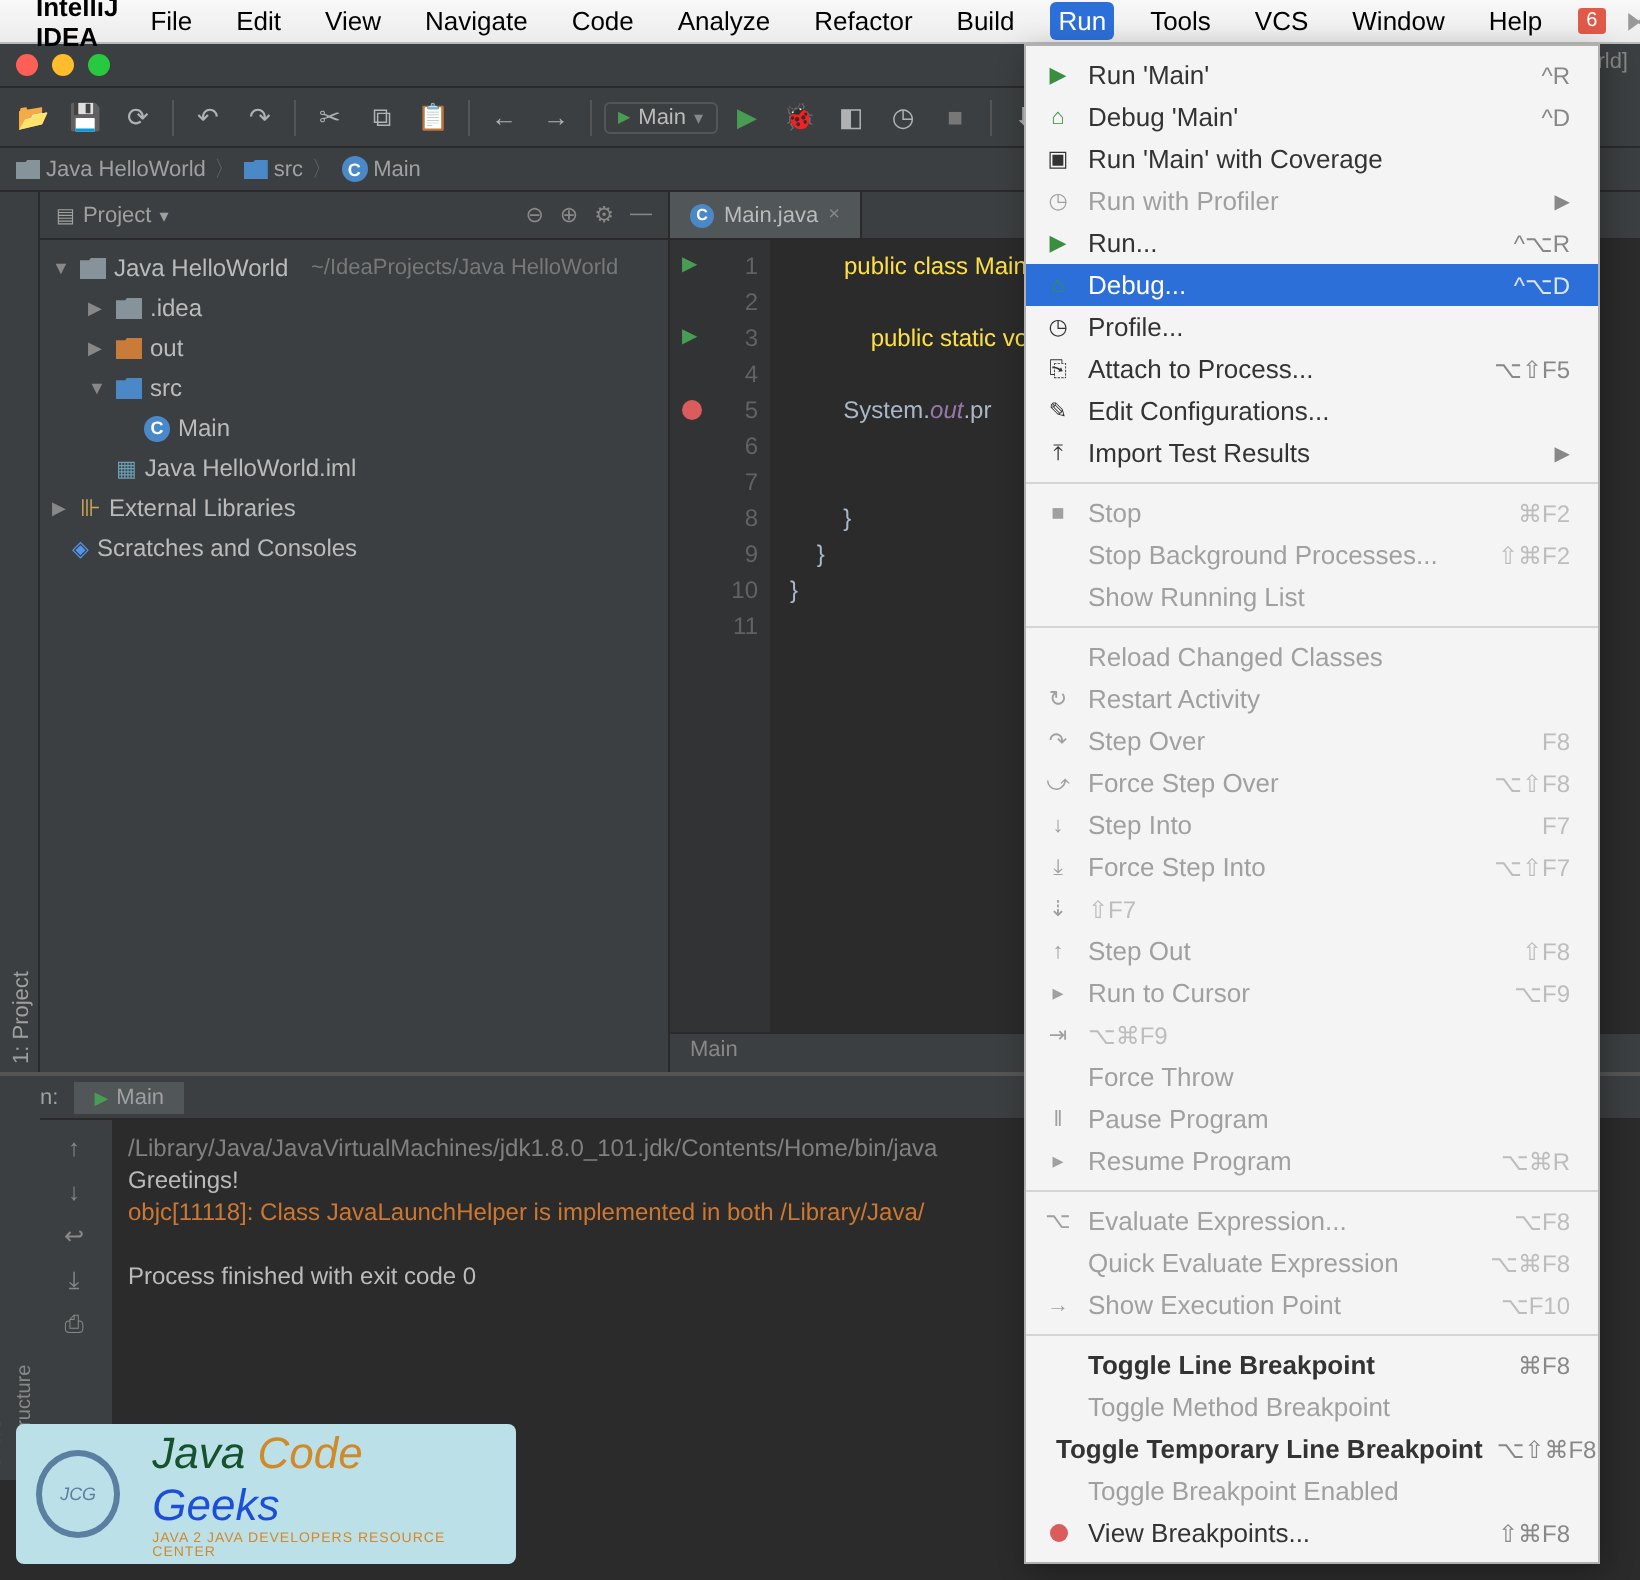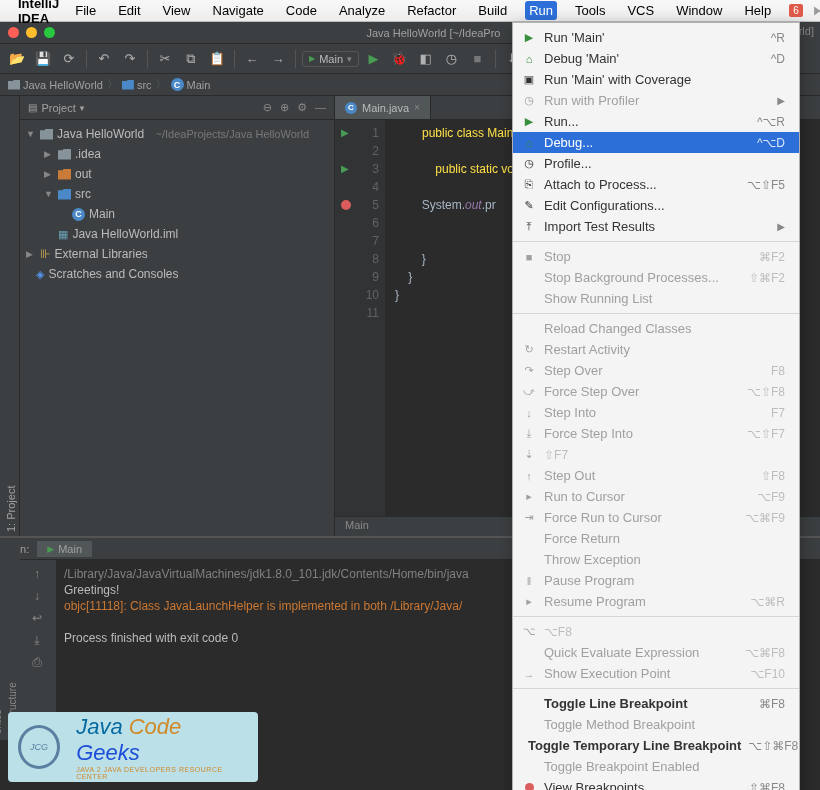--- a/index.html
+++ b/index.html
@@ -100,21 +100,21 @@
 .dropdown .ditem .arrow { color: #888; font-size: 10px; }
 .dropdown .dsep { height: 1px; background: #d5d5d5; margin: 4px 0; }
 .dropdown .bold { font-weight: 600; }
 .green-play { color: #3a8f3f; }
 .red-dot { width: 9px; height: 9px; background: #db5c5c; border-radius: 50%; display: inline-block; }
 
 
 .watermark { position: absolute; left: 8px; bottom: 8px; width: 250px; height: 70px; background: #bce0e8; border-radius: 4px; display: flex; align-items: center; padding: 6px 10px; gap: 16px; }
 .watermark .jcg-logo { width: 44px; height: 44px; border: 3px solid #5a7fa0; border-radius: 50%; display: flex; align-items: center; justify-content: center; font-size: 9px; color: #5a7fa0; font-style: italic; position: relative; }
 .watermark .jcg-text { font-family: Georgia, serif; font-size: 22px; font-style: italic; }
-.watermark .j1 { color: #0369a1; } .watermark .j2 { color: #d08a2a; } .watermark .j3 { color: #1d4ed8; }
+.watermark .j1 { color: #14532d; } .watermark .j2 { color: #d08a2a; } .watermark .j3 { color: #1d4ed8; }
 .watermark .sub { font-size: 7px; color: #d08a2a; letter-spacing: 0.5px; }
 
 .title-cut { position: absolute; right: 0; top: 22px; height: 22px; background: #3c3f41; color: #888; font-size: 11px; padding: 3px 6px; }
 </style>
 </head>
 <body>
 
 <div class="macos-menubar">
   <span class="apple"></span>
   <span class="app-name">IntelliJ IDEA</span>
@@ -137,21 +137,20 @@
 
   </div>
 </div>
 
 <div class="titlebar">
   <div class="traffic">
     <span class="tl-close"></span>
     <span class="tl-min"></span>
     <span class="tl-max"></span>
   </div>
-  <div class="title">Java HelloWorld [~/IdeaPro</div>
 </div>
 <div class="title-cut">orld]</div>
 
 <div class="toolbar">
   <div class="tbtn">📂</div>
   <div class="tbtn">💾</div>
   <div class="tbtn">⟳</div>
   <div class="tsep"></div>
   <div class="tbtn">↶</div>
   <div class="tbtn">↷</div>
@@ -439,43 +438,39 @@
       <span class="dlabel">Step Out</span>
       <span class="dshort">⇧F8</span>
     </div>
     <div class="ditem disabled">
       <span class="dicon">▸</span>
       <span class="dlabel">Run to Cursor</span>
       <span class="dshort">⌥F9</span>
     </div>
     <div class="ditem disabled">
       <span class="dicon">⇥</span>
-      <span class="dlabel">Force Run to Cursor</span>
       <span class="dshort">⌥⌘F9</span>
     </div>
     <div class="ditem disabled">
       <span class="dicon"></span>
-      <span class="dlabel">Force Return</span>
-    </div>
-    <div class="ditem disabled">
-      <span class="dicon"></span>
-      <span class="dlabel">Throw Exception</span>
+      <span class="dlabel">Force Throw</span>
     </div>
     <div class="ditem disabled">
       <span class="dicon">‖</span>
       <span class="dlabel">Pause Program</span>
     </div>
     <div class="ditem disabled">
       <span class="dicon">▸</span>
       <span class="dlabel">Resume Program</span>
       <span class="dshort">⌥⌘R</span>
     </div>
     <div class="dsep"></div>
     <div class="ditem disabled">
       <span class="dicon">⌥</span>
+      <span class="dlabel">Evaluate Expression...</span>
       <span class="dshort">⌥F8</span>
     </div>
     <div class="ditem disabled">
       <span class="dicon"></span>
       <span class="dlabel">Quick Evaluate Expression</span>
       <span class="dshort">⌥⌘F8</span>
     </div>
     <div class="ditem disabled">
       <span class="dicon">→</span>
       <span class="dlabel">Show Execution Point</span>

